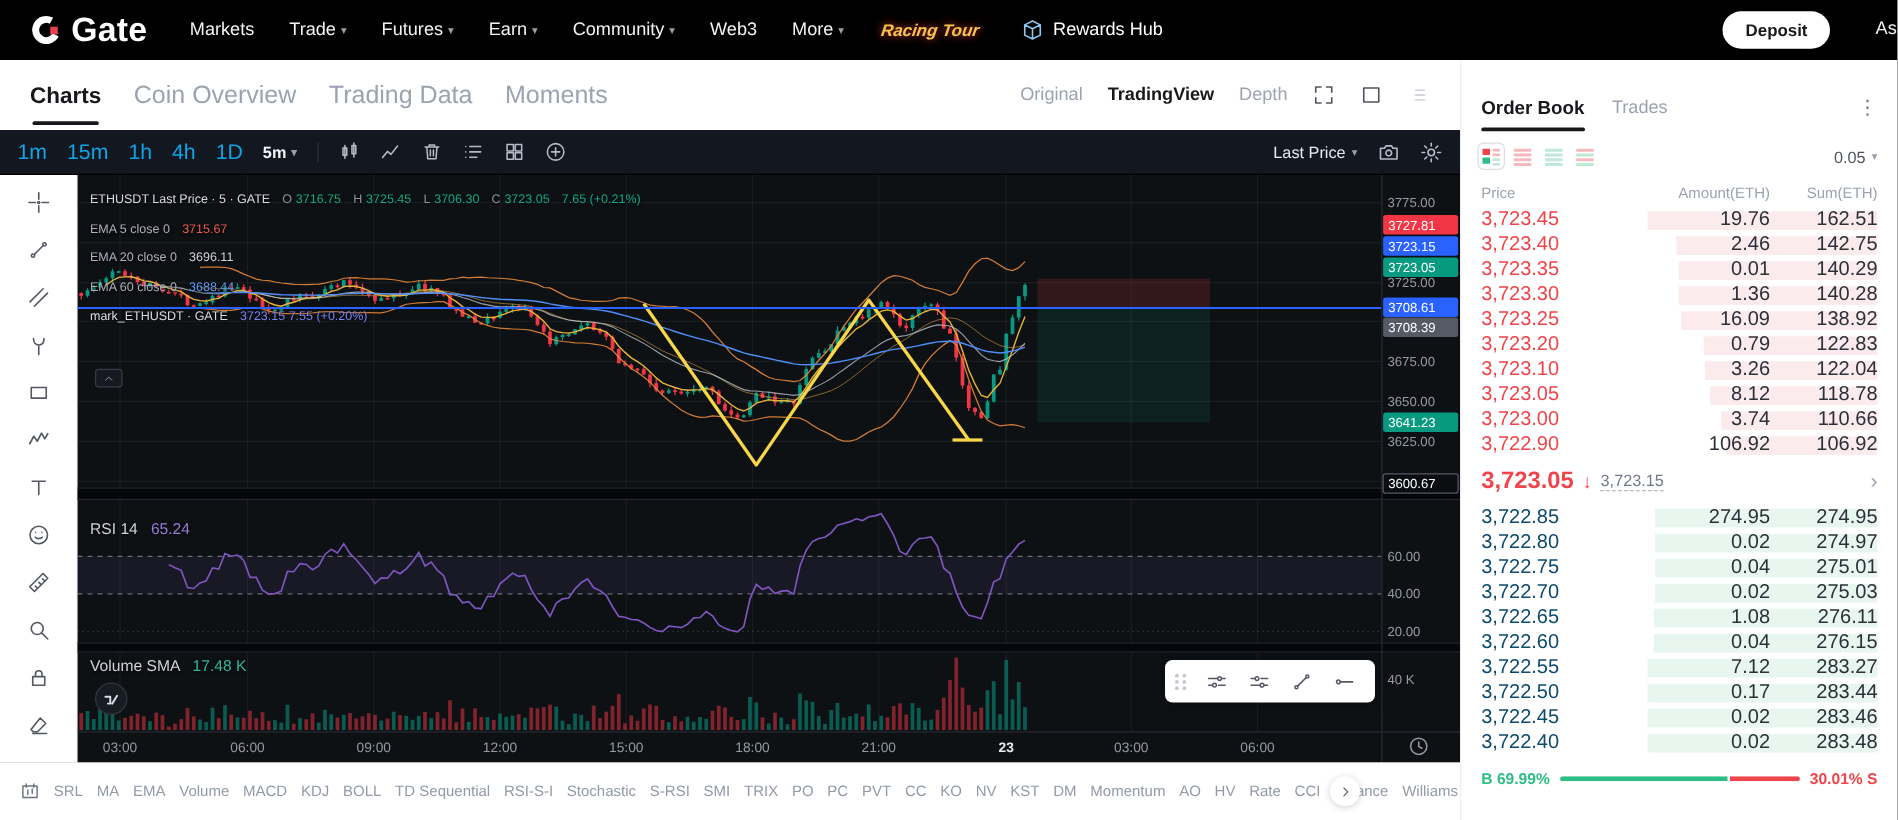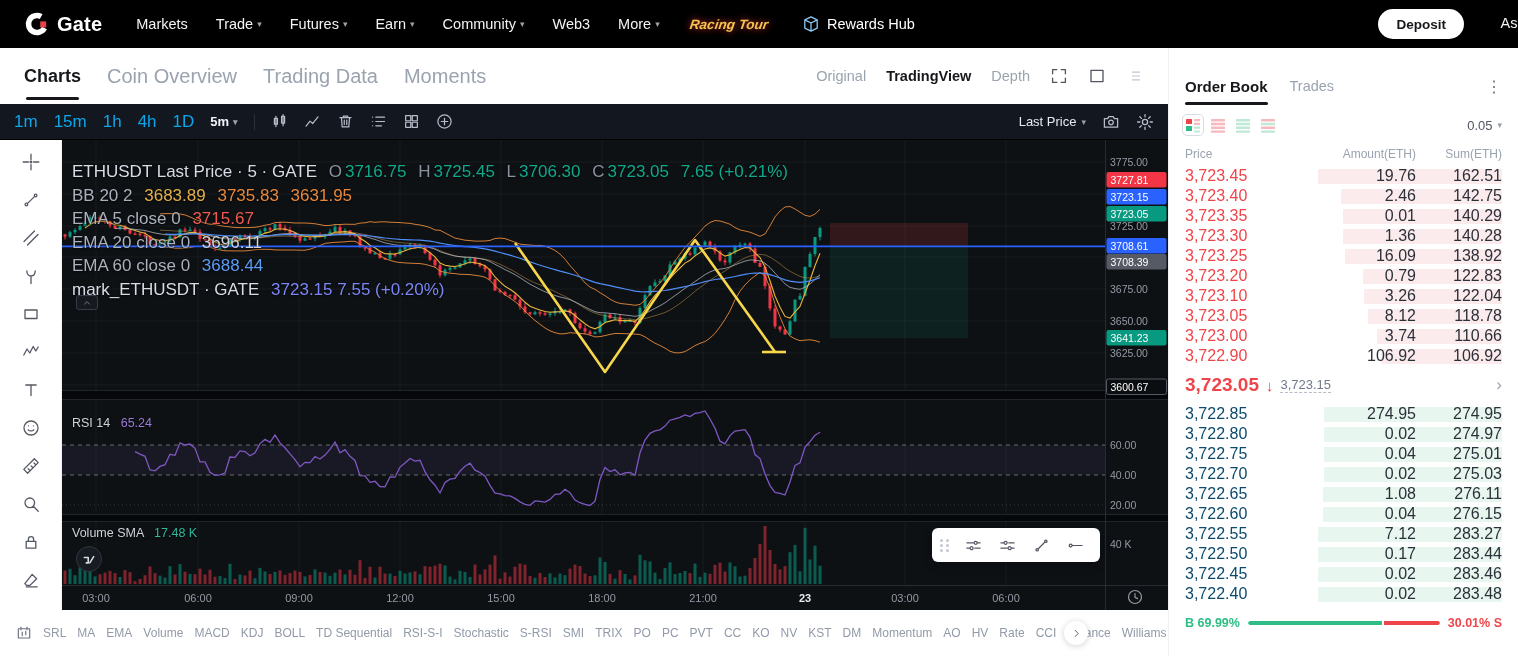--- a/index.html
+++ b/index.html
@@ -2,21 +2,21 @@
 <html><head>
 <meta charset="utf-8">
 <style>
 *{box-sizing:border-box;margin:0;padding:0}
 body{font-family:"Liberation Sans",sans-serif;background:#fff}
 #app{position:relative;width:1518px;height:656px;overflow:hidden;background:#fff}
 
 
 .nav{position:relative;display:flex;align-items:center;height:48px;background:#000;padding-left:24px}
 .brand{display:flex;align-items:center;gap:7px;margin-right:34px;cursor:pointer}
-.brandname{color:#fff;font-size:20px;font-weight:800;letter-spacing:.2px}
+.brandname{color:#fff;font-size:27px;font-weight:800;letter-spacing:.2px}
 .navitems{display:flex;align-items:center;gap:28px}
 .navitem{display:flex;align-items:center;gap:4px;color:#f2f3f5;font-size:14.5px;font-weight:500;cursor:pointer;white-space:nowrap}
 .caret{color:#9aa0aa;font-size:9px}
 .racing{margin-left:30px;font-style:italic;font-weight:800;font-size:13.5px;color:#f4c44e;transform:skewX(-8deg);text-shadow:0 0 7px rgba(235,64,52,.9);white-space:nowrap;cursor:pointer}
 .rewards{margin-left:34px;display:flex;gap:7px;align-items:center;color:#fff;font-size:14.5px;font-weight:500;cursor:pointer}
 .deposit{position:absolute;right:54px;top:9px;height:30px;padding:0 18px;background:#fff;border:none;border-radius:15px;font-size:13.5px;font-weight:700;color:#17181b;cursor:pointer;font-family:inherit}
 .assets{position:absolute;right:-26px;top:15px;color:#f2f3f5;font-size:14.5px;font-weight:500;white-space:nowrap}
 
 
 .main{display:flex;height:608px}
@@ -44,21 +44,21 @@
 
 
 .tv-body{display:flex;height:470px;background:#0e1114}
 .draw-toolbar{width:62px;background:#fff;border-right:1px solid #f0f1f4;display:flex;flex-direction:column;align-items:center;padding-top:13px;gap:20px}
 .dt-btn{color:#545862;display:flex;cursor:pointer}
 .chart-stage{position:relative;width:1106px;height:470px}
 #chartSvg{position:absolute;left:0;top:0}
 #chartSvg text{font-family:"Liberation Sans",sans-serif}
 
 
-.legend{position:absolute;left:10px;top:20px;font-size:17px;line-height:23.5px;text-shadow:0 1px 2px rgba(0,0,0,.85);pointer-events:none;white-space:nowrap}
+.legend{position:absolute;left:10px;top:8px;font-size:10px;line-height:23.5px;text-shadow:0 1px 2px rgba(0,0,0,.85);pointer-events:none;white-space:nowrap}
 .legend .t{color:#d8dce6}
 .legend .k{color:#8b93a1;margin-left:7px}
 .legend .k0{color:#aab1bd}
 .legend .up{color:#0fa98c;margin-left:3px}
 .v-yellow{color:#e3b04b;margin-left:7px}
 .v-orange{color:#e8883a;margin-left:7px}
 .v-red{color:#ef5b52;margin-left:7px}
 .v-gray{color:#ced3dc;margin-left:7px}
 .v-blue{color:#5b9cf6;margin-left:7px}
 .v-purple{color:#7a87f5;margin-left:7px}
@@ -869,26 +869,20 @@
           <div class="legend">
             <div>
               <span class="t">ETHUSDT Last Price · 5 · GATE</span>
               <span class="k">O</span><span class="up">3716.75</span>
               <span class="k">H</span><span class="up">3725.45</span>
               <span class="k">L</span><span class="up">3706.30</span>
               <span class="k">C</span><span class="up">3723.05</span>
               <span class="up" style="margin-left:7px">7.65 (+0.21%)</span>
             </div>
             <div>
-              <span class="k0">BB 20 2</span>
-              <span class="v-yellow">3683.89</span>
-              <span class="v-orange">3735.83</span>
-              <span class="v-orange">3631.95</span>
-            </div>
-            <div>
               <span class="k0">EMA 5 close 0</span>
               <span class="v-red">3715.67</span>
             </div>
             <div>
               <span class="k0">EMA 20 close 0</span>
               <span class="v-gray">3696.11</span>
             </div>
             <div>
               <span class="k0">EMA 60 close 0</span>
               <span class="v-blue">3688.44</span>

